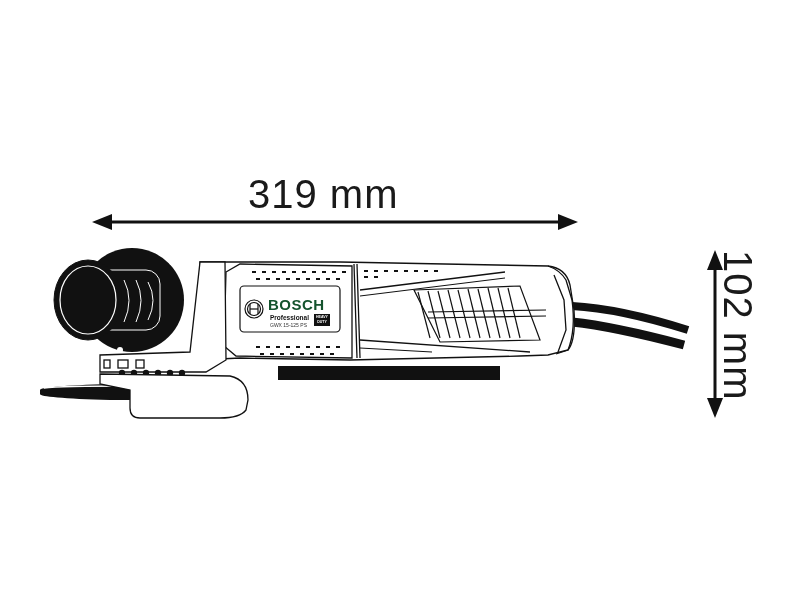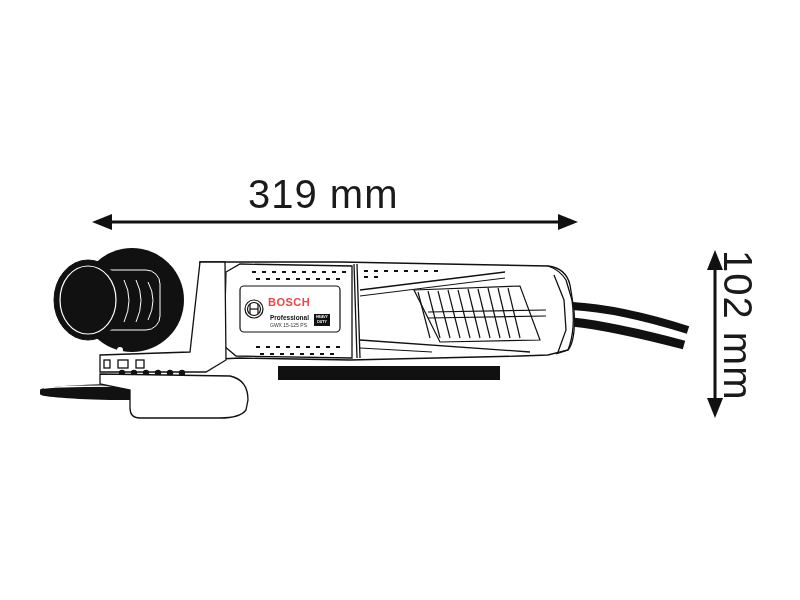--- a/index.html
+++ b/index.html
@@ -12,21 +12,21 @@
     }
     .dim-label-v {
       position: absolute; left: 718px; top: 250px;
       width: 40px; height: 170px;
       writing-mode: vertical-rl;
       font-family: "Liberation Sans", sans-serif; font-size: 40px; color: #1a1a1a;
       line-height: 40px; letter-spacing: 1px;
     }
     .brand {
       position: absolute; left: 268px; top: 296px;
-      font-family: "Liberation Sans", sans-serif; font-weight: bold; font-size: 11px; color: #ef4444;
+      font-family: "Liberation Sans", sans-serif; font-weight: bold; font-size: 15px; color: #14532d;
       letter-spacing: 0.5px;
     }
     .line-label {
       position: absolute; left: 270px; top: 314px;
       font-family: "Liberation Sans", sans-serif; font-weight: bold; font-size: 6.5px; color: #111;
     }
     .model-label {
       position: absolute; left: 270px; top: 322px;
       font-family: "Liberation Sans", sans-serif; font-size: 5px; color: #333;
     }

